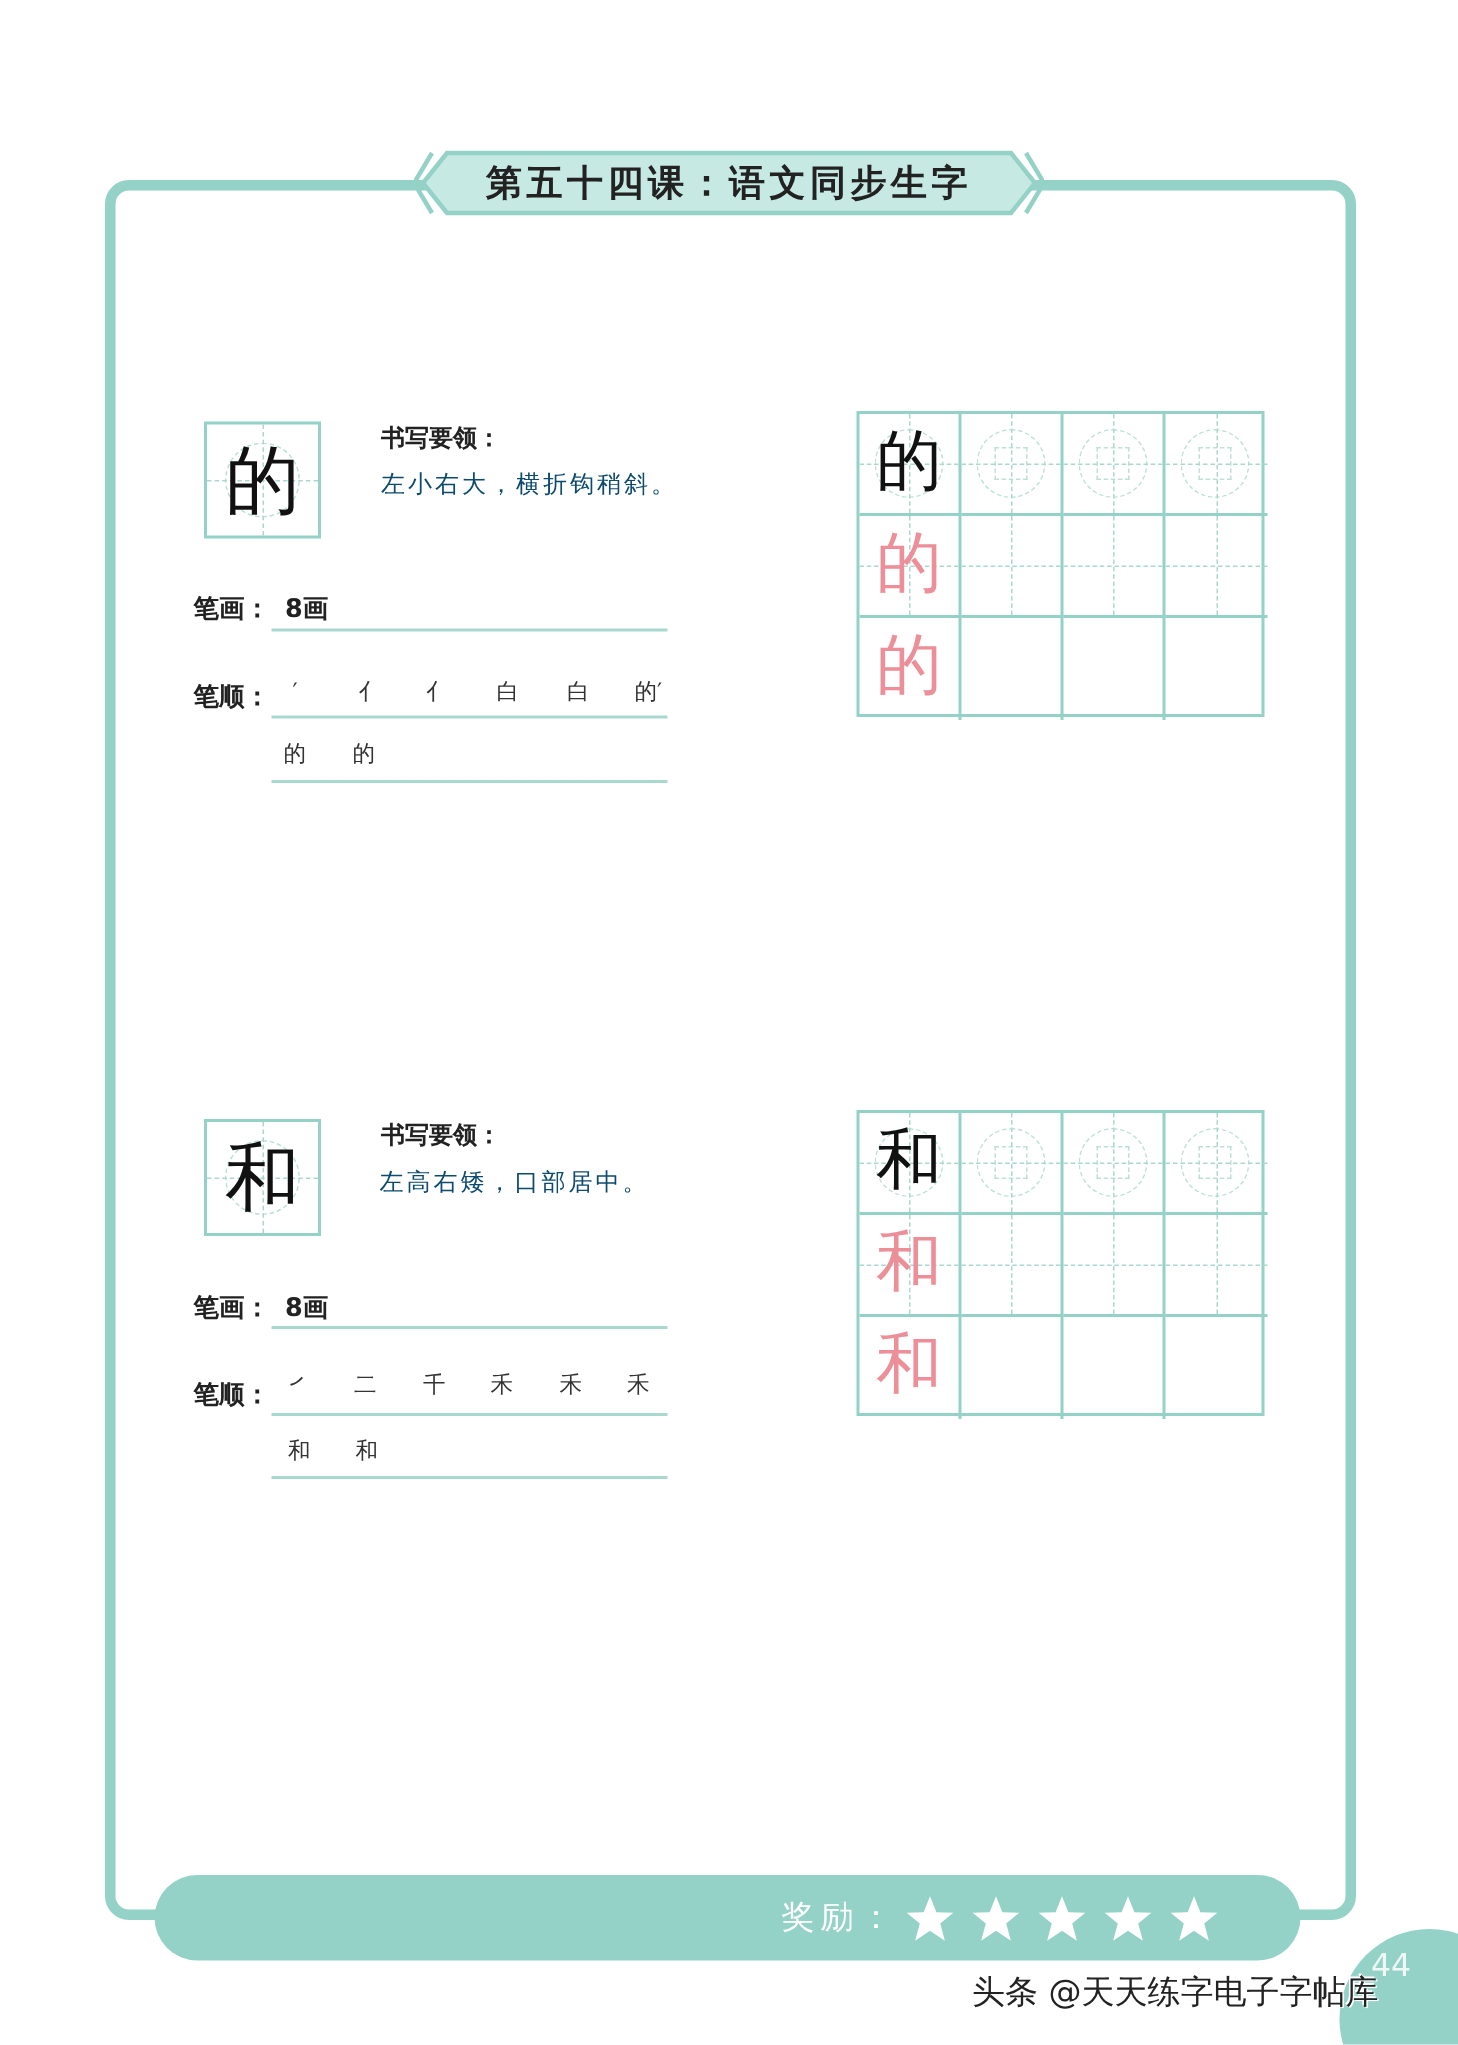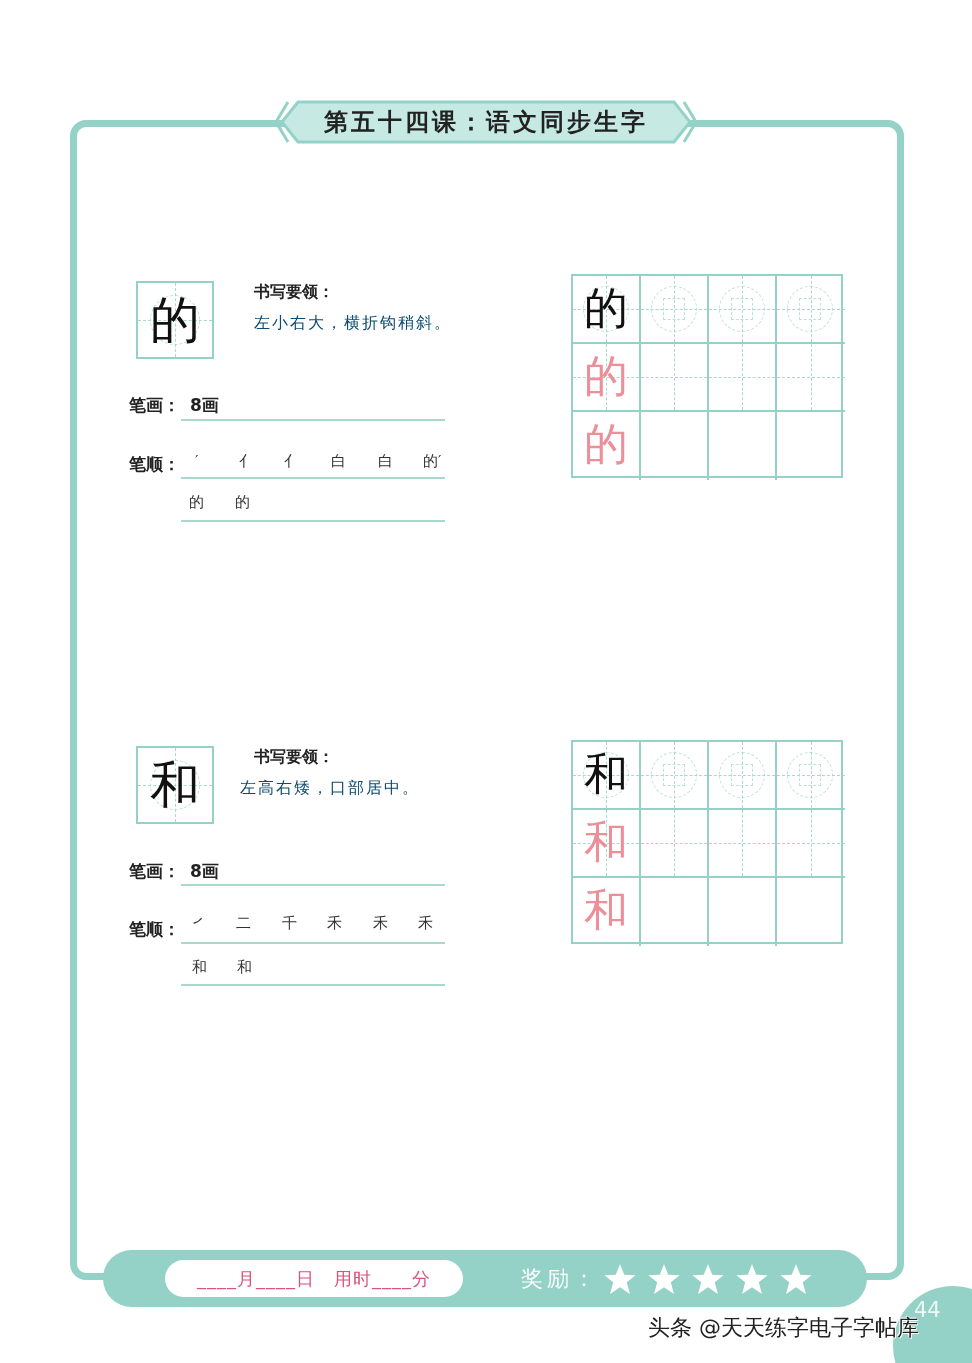--- a/index.html
+++ b/index.html
@@ -210,21 +210,21 @@
 </section>
 
 <section class="char-section" style="top:0;">
   <div class="model-box" style="left:136px; top:746px;">
     <div class="circle"></div>
       <div class="vline"></div>
       <div class="hline"></div>
     <div class="model-char">和</div>
   </div>
   <div class="tips-label" style="left:254px; top:747px;">书写要领：</div>
-  <div class="tips-text" style="left:240px; top:778px;">左高右矮，口部居中。</div>
+  <div class="tips-text" style="left:253px; top:778px;">左高右矮，口部居中。</div>
 
   <div class="field-label" style="left:129px; top:860px;">笔画：</div>
   <div class="field-value" style="left:190px; top:860px;">8画</div>
   <div class="rule-line" style="left:181px; top:884px;"></div>
 
   <div class="field-label" style="left:129px; top:918px;">笔顺：</div>
   <span class="stroke" style="left:191px; top:914px;">㇒</span>
   <span class="stroke" style="left:236px; top:914px;">二</span>
   <span class="stroke" style="left:282px; top:914px;">千</span>
   <span class="stroke" style="left:327px; top:914px;">禾</span>
@@ -282,21 +282,20 @@
     <div class="grid-cell last-row" style="left:0;top:136px;">
         <div class="grid-char pink">和</div>
       </div>
     <div class="grid-cell last-row" style="left:68px;top:136px;"></div>
     <div class="grid-cell last-row" style="left:136px;top:136px;"></div>
     <div class="grid-cell last-row last-col" style="left:204px;top:136px;"></div>
   </div>
 </section>
 
 <div class="footer-bar">
-  <div class="date-pill">____月____日　用时____分</div>
   <div class="reward-label">奖励：</div>
   <div class="stars">
     <svg class="star" viewBox="0 0 24 24">
         <polygon points="12,1.5 15,9 23,9.3 16.8,14.3 19,22.5 12,17.8 5,22.5 7.2,14.3 1,9.3 9,9" fill="#ffffff"></polygon>
       </svg>
     <svg class="star" viewBox="0 0 24 24">
         <polygon points="12,1.5 15,9 23,9.3 16.8,14.3 19,22.5 12,17.8 5,22.5 7.2,14.3 1,9.3 9,9" fill="#ffffff"></polygon>
       </svg>
     <svg class="star" viewBox="0 0 24 24">
         <polygon points="12,1.5 15,9 23,9.3 16.8,14.3 19,22.5 12,17.8 5,22.5 7.2,14.3 1,9.3 9,9" fill="#ffffff"></polygon>

